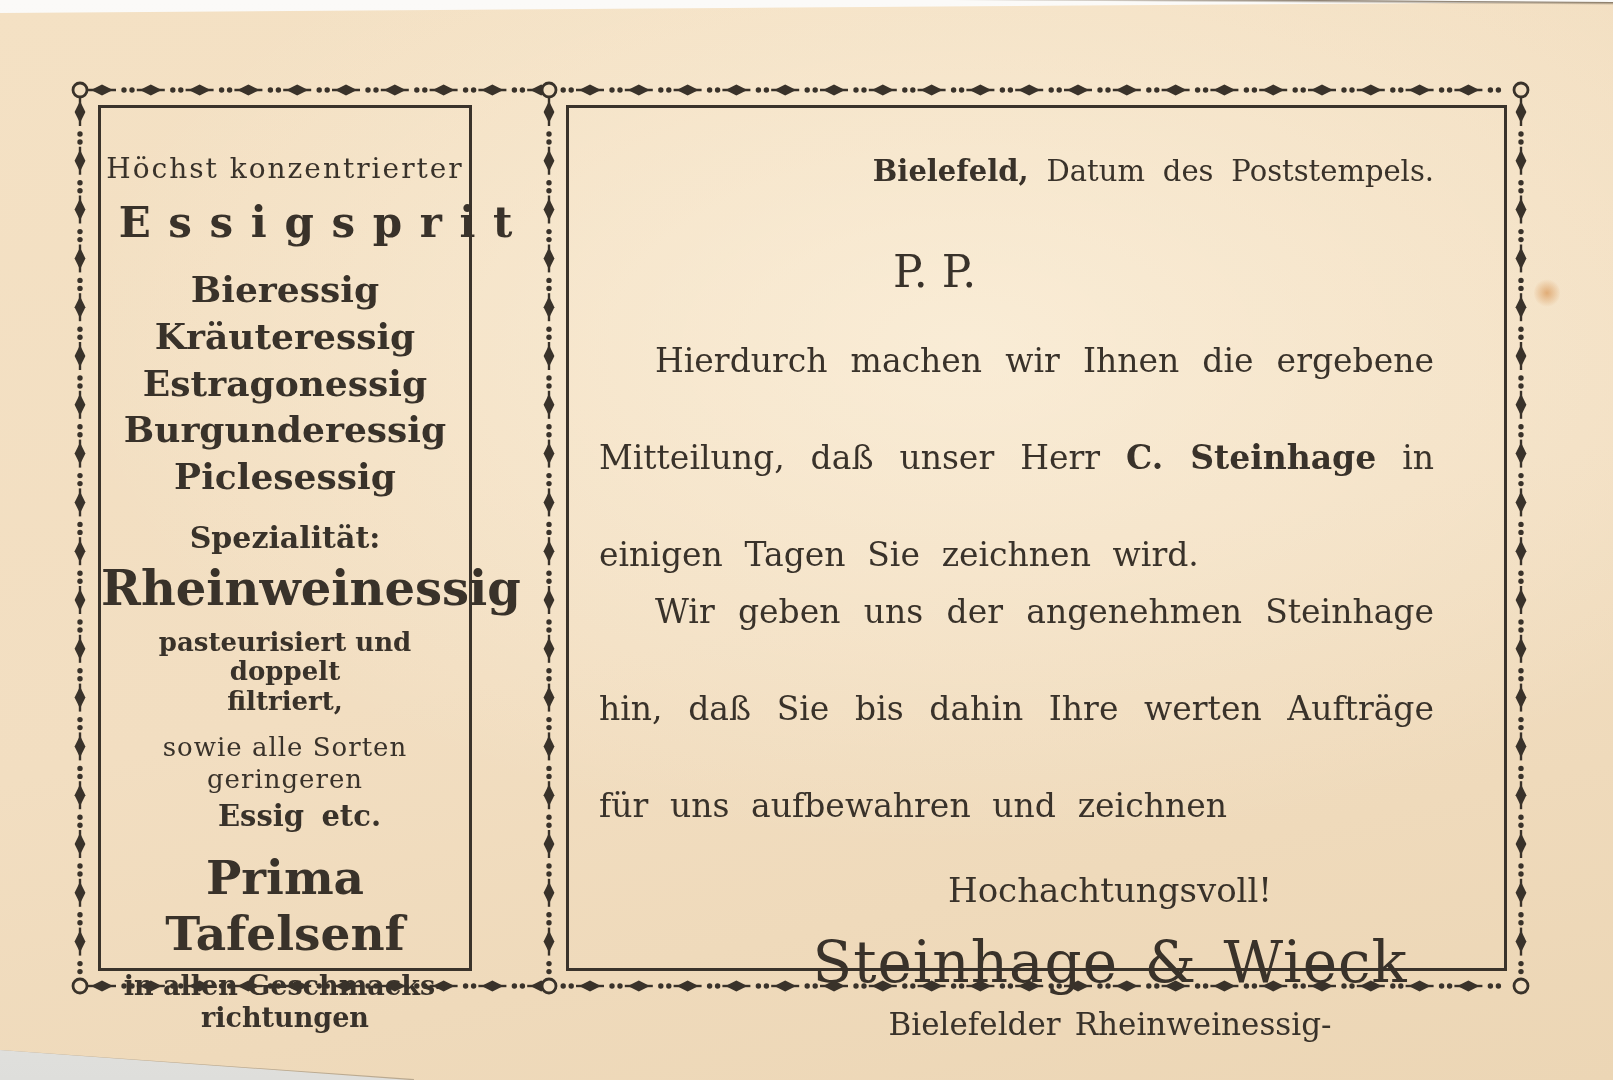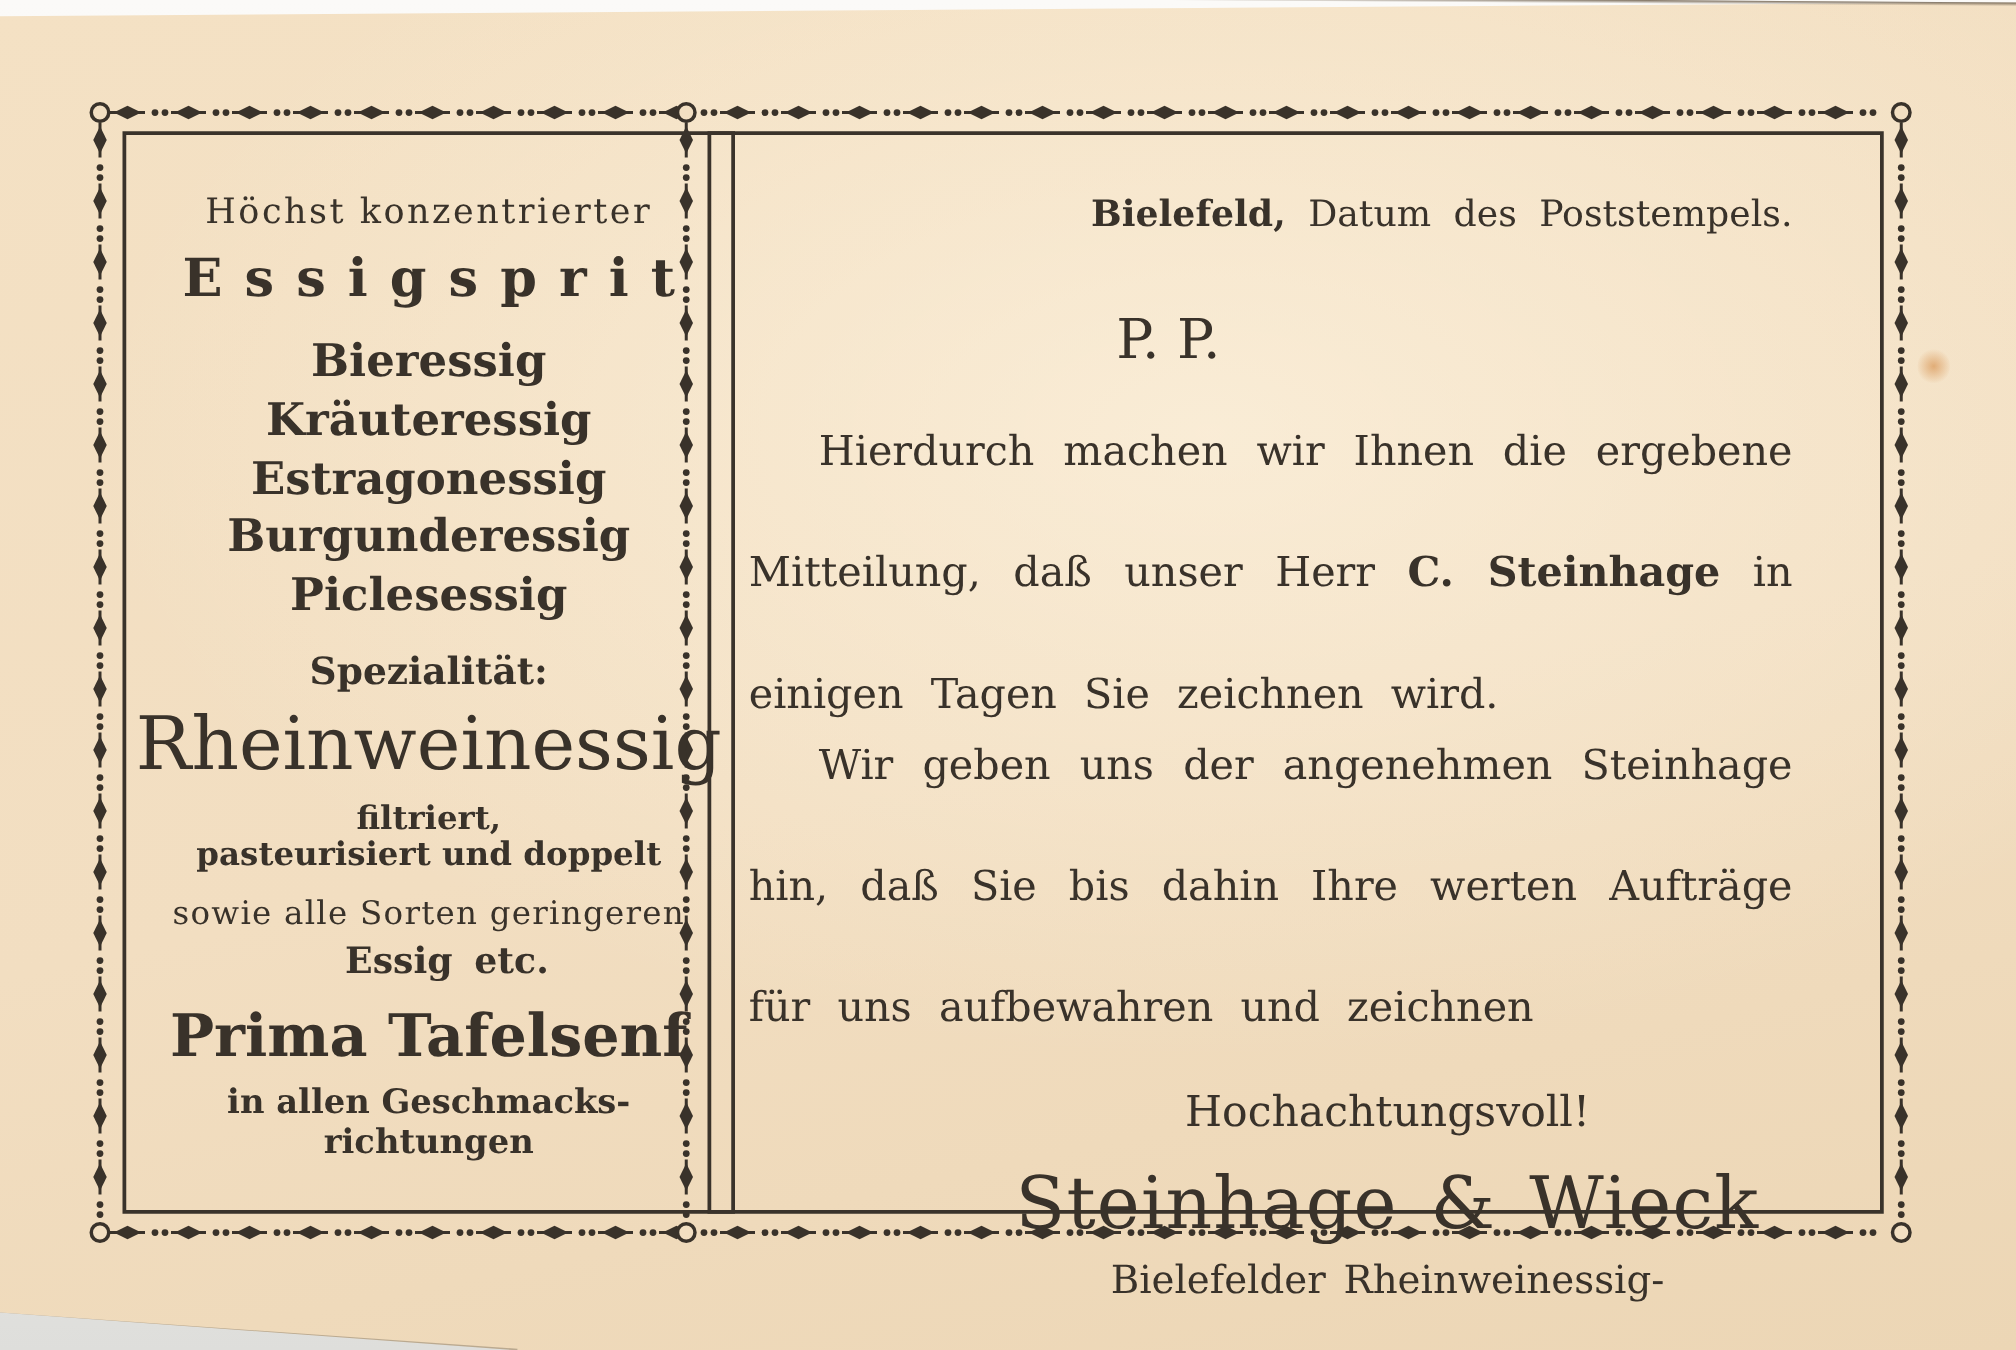--- a/index.html
+++ b/index.html
@@ -25,28 +25,28 @@
     position:absolute;left:0;top:1050px;width:415px;height:3px;
     background:rgba(90,80,65,.35);
     transform:rotate(4deg);transform-origin:top left;
   }
   .stain{
     position:absolute;left:1534px;top:278px;width:26px;height:30px;border-radius:50%;
     background:radial-gradient(circle,rgba(205,118,38,.5),rgba(205,118,38,0) 70%);
   }
   svg.deco{position:absolute;left:0;top:0;width:1613px;height:1080px;}
   .panel{position:absolute;border:3px solid #3a332b;box-sizing:border-box;}
-  .panel-left{left:98px;top:105px;width:490px;height:866px;}
+  .panel-left{left:98px;top:105px;width:374px;height:866px;}
   .panel-right{left:566px;top:105px;width:941px;height:866px;}
   .lp{padding-top:44px;text-align:center;line-height:1.2;}
   .lp-intro{font-size:28px;letter-spacing:2px;}
   .lp-headline{font-size:42px;font-weight:bold;letter-spacing:.42em;text-indent:.42em;margin-top:12px;}
   .lp-products{margin-top:18px;font-size:36px;font-weight:bold;line-height:1.3;}
   .lp-spec-label{font-size:30px;font-weight:bold;margin-top:20px;}
-  .lp-spec{font-size:59px;font-weight:normal;margin-top:4px;}
+  .lp-spec{font-size:48px;font-weight:bold;margin-top:4px;}
   .lp-spec-note{font-size:26px;font-weight:bold;line-height:1.14;margin-top:10px;}
   .lp-assort{font-size:26px;margin-top:16px;letter-spacing:1px;}
   .lp-assort-bold{font-size:29px;font-weight:bold;margin-top:4px;word-spacing:.25em;padding-left:29px;}
   .lp-mustard{font-size:47px;font-weight:bold;margin-top:16px;}
   .lp-mustard-note{font-size:27px;font-weight:bold;line-height:1.16;margin-top:8px;}
   .rp{padding:32px 70px 0 30px;}
   .dateline{text-align:right;font-size:29px;margin-top:14px;word-spacing:.3em;}
   .dateline b{font-weight:bold;}
   .salutation{font-size:44px;margin:58px 0 0 294px;}
   .para{font-size:33px;line-height:1.47;margin-top:40px;word-spacing:.34em;}
@@ -211,22 +211,22 @@
       <div class="lp-products">
         <div>Bieressig</div>
         <div>Kräuteressig</div>
         <div>Estragonessig</div>
         <div>Burgunderessig</div>
         <div>Piclesessig</div>
       </div>
       <div class="lp-spec-label">Spezialität:</div>
       <div class="lp-spec">Rheinweinessig</div>
       <div class="lp-spec-note">
+        <div>pasteurisiert und doppelt</div>
         <div>filtriert,</div>
-        <div>pasteurisiert und doppelt</div>
       </div>
       <div class="lp-assort">sowie alle Sorten geringeren</div>
       <div class="lp-assort-bold">Essig etc.</div>
       <div class="lp-mustard">Prima Tafelsenf</div>
       <div class="lp-mustard-note">
         <div>in allen Geschmacks-</div>
         <div>richtungen</div>
       </div>
     </div>
   </div>

